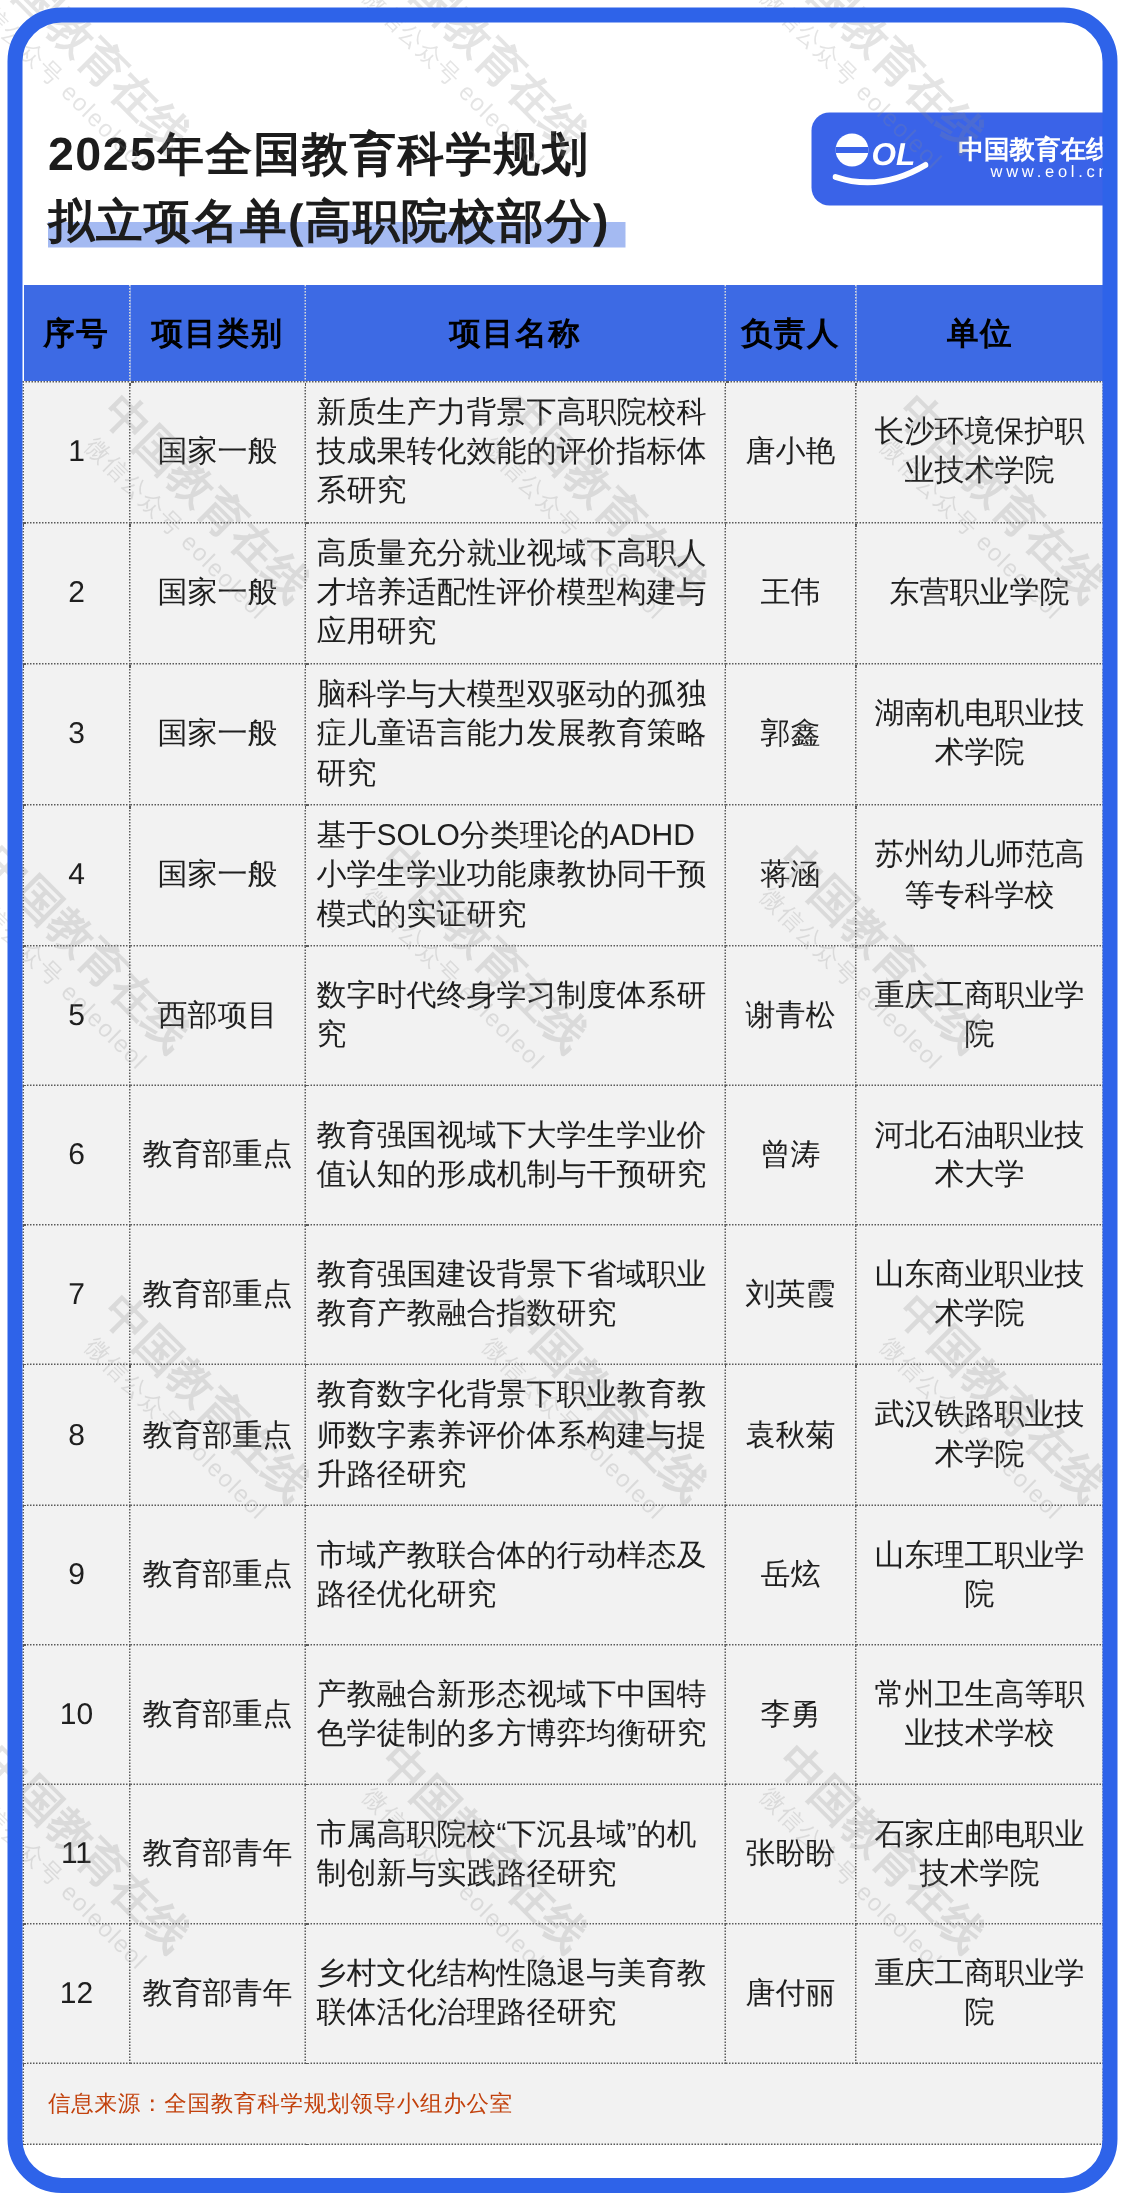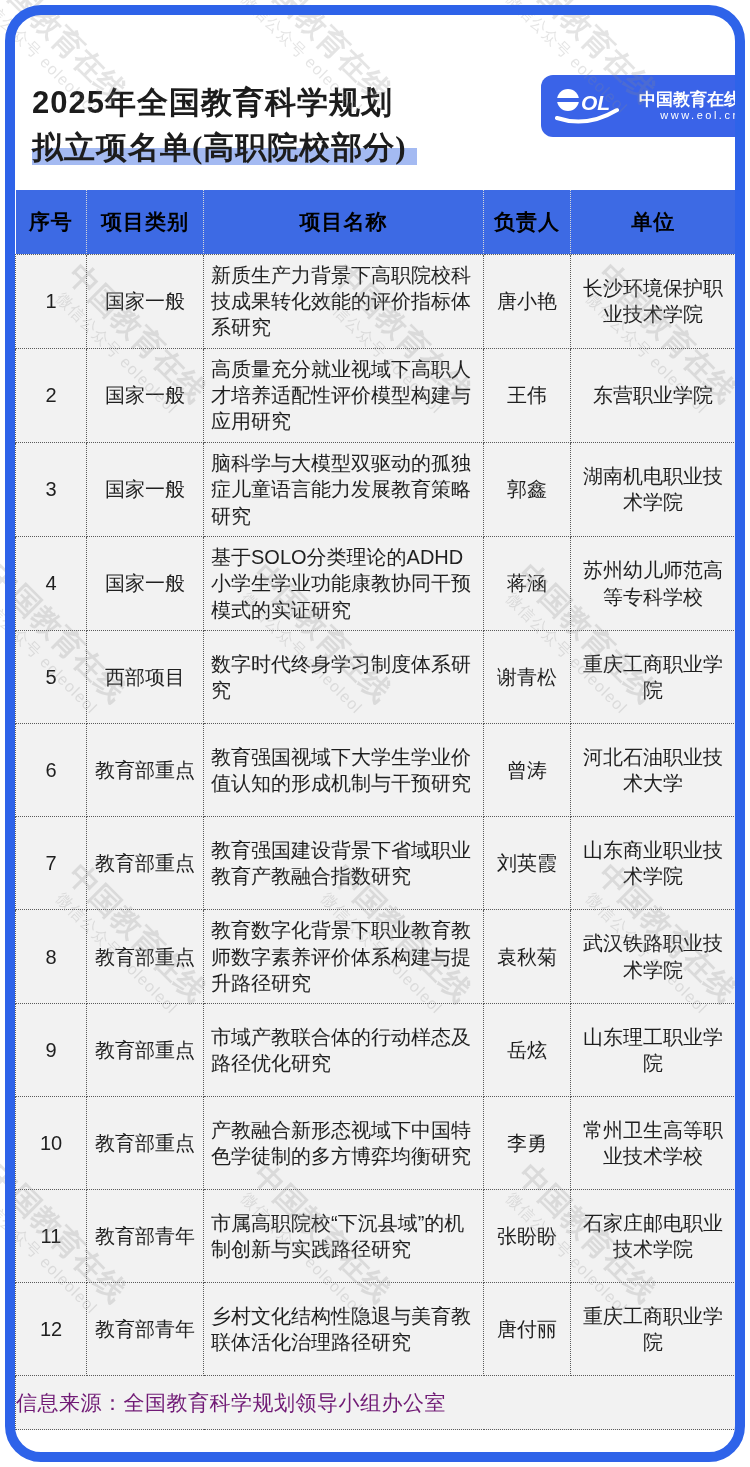--- a/index.html
+++ b/index.html
@@ -41,21 +41,20 @@
   .wm .wm-big { font-size: 30px; font-weight: bold; display: block; }
   .wm .wm-small { font-size: 16px; display: block; letter-spacing: 1px; }
 
   
   .top-zone { position: relative; z-index: 2; padding: 82px 0 0 32px; height: 190px; }
   .title-line { font-size: 31px; font-weight: bold; color: #1c1c1c; line-height: 1.38; letter-spacing: 1px; }
   .title-line2-wrap { margin-top: 2px; }
   .hl {
     background: linear-gradient(to bottom, transparent 52%, #a4baf2 52%);
     padding-right: 10px;
-    font-family: Liberation Serif, serif;
   }
   
   .badge {
     position: absolute;
     top: 75px;
     right: 9px;
     width: 200px;
     height: 62px;
     background: #3a63e8;
     border-radius: 12px 0 0 12px;
@@ -98,24 +97,24 @@
     padding: 7px 6px;
   }
   tbody tr.project-row { height: 93px; }
   tbody td.cell-title {
     text-align: left;
     padding-left: 7px;
     padding-right: 4px;
   }
   tr.source-row td {
     text-align: left;
-    font-size: 21px;
-    color: #701a75;
+    font-size: 15px;
+    color: #c2410c;
     height: 54px;
-    padding-left: 0;
+    padding-left: 16px;
     letter-spacing: 0.5px;
   }
 </style>
 </head>
 <body>
 
 <div class="frame"></div>
 
 <div class="wm-layer">
     <div class="wm" style="left: -40px; top: 10px;">

